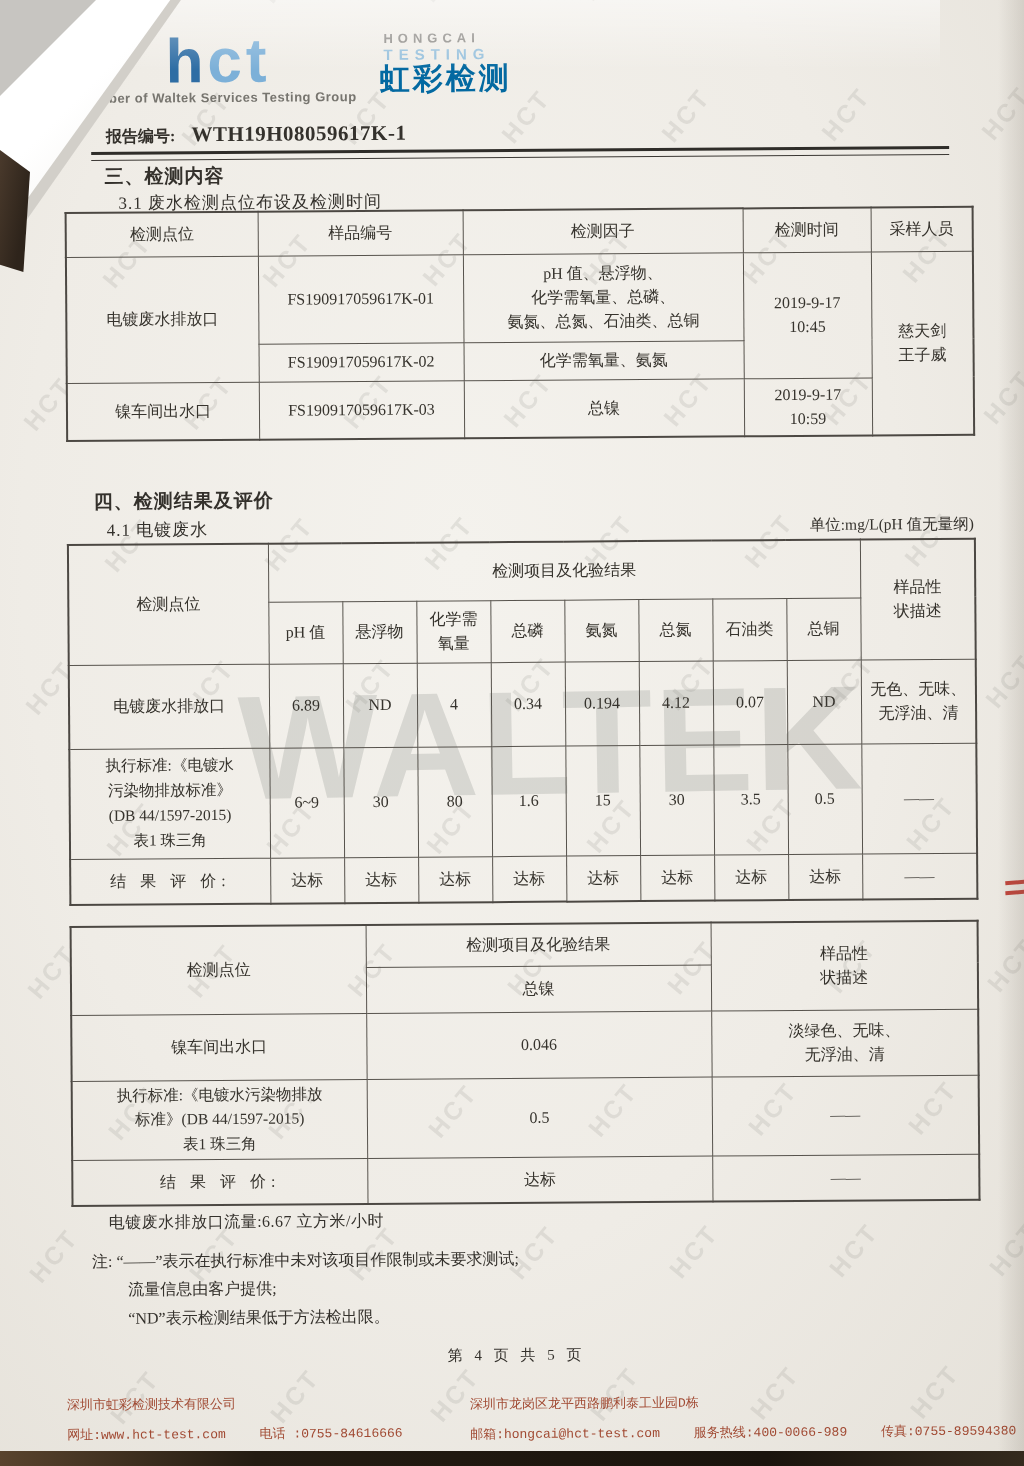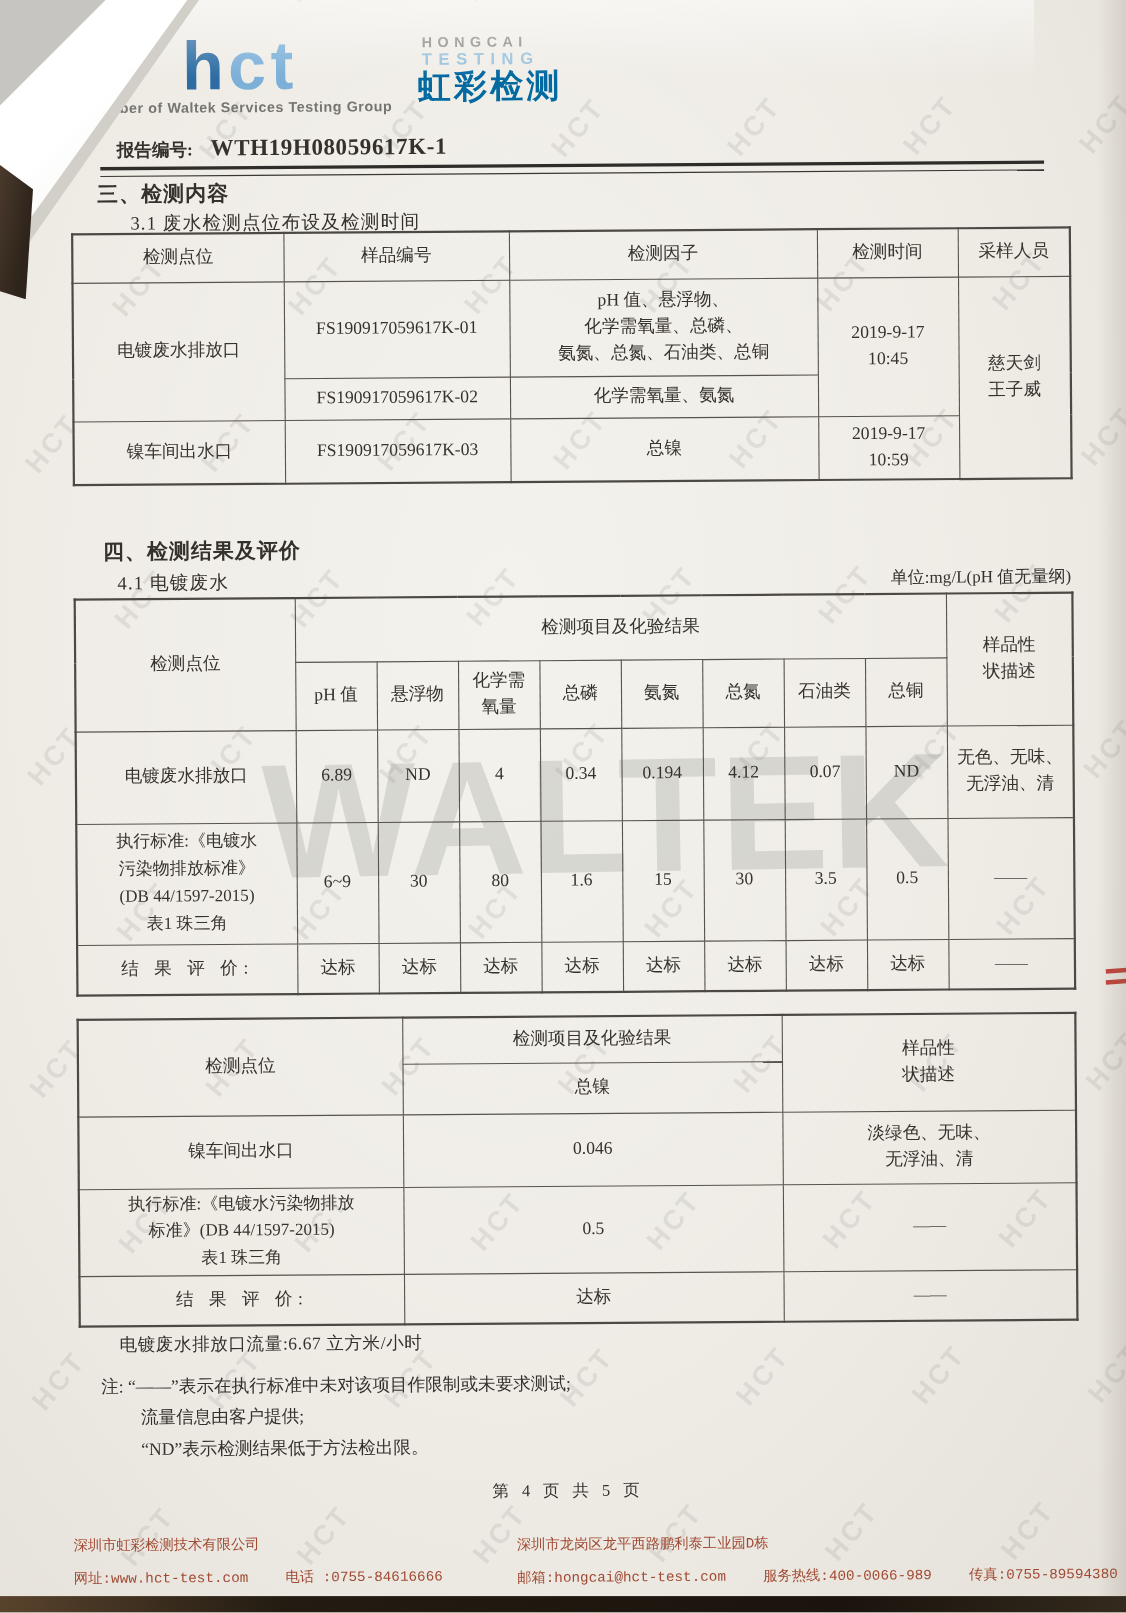--- a/index.html
+++ b/index.html
@@ -165,21 +165,21 @@
       <div class="abs logo-en2" style="left:388px;top:45px;">TESTING</div>
       <div class="abs logo-cn" style="left:384px;top:58px;">虹彩检测</div>
       <div class="abs logo-member" style="left:82px;top:88px;">Member of Waltek Services Testing Group</div>
 
       <div class="abs" style="left:110px;top:120px;">
         <span class="report-label">报告编号:</span>
         <span class="report-no" style="margin-left:12px;">WTH19H08059617K-1</span>
       </div>
       <div class="abs rule" style="left:95px;top:149px;width:858px;"></div>
 
-      <div class="abs h-sec" style="left:92px;top:161px;">三、检测内容</div>
+      <div class="abs h-sec" style="left:108px;top:161px;">三、检测内容</div>
       <div class="abs h-sub" style="left:122px;top:189px;">3.1  废水检测点位布设及检测时间</div>
 
       <table class="tbl" style="left:68px;top:209px;width:907px;">
         <colgroup>
             <col style="width:192px">
             <col style="width:205px">
             <col style="width:280px">
             <col style="width:128px">
             <col style="width:102px">
           </colgroup>

